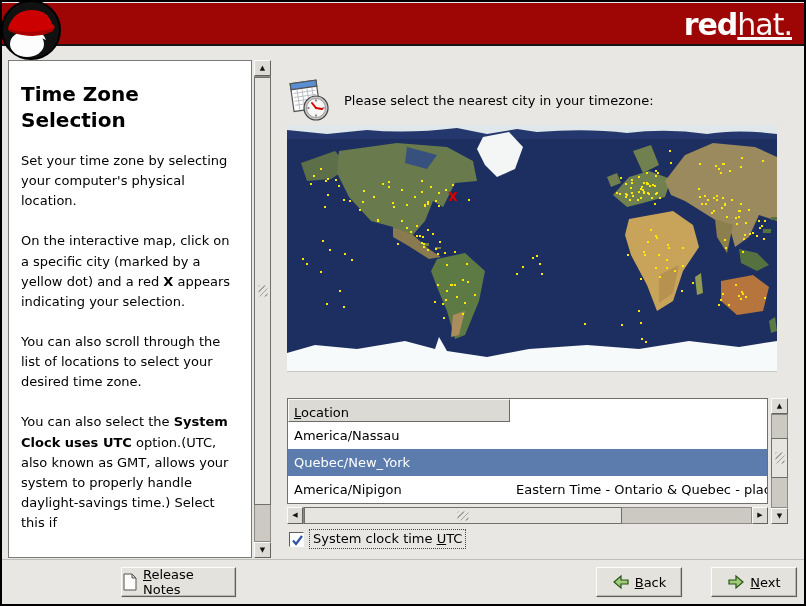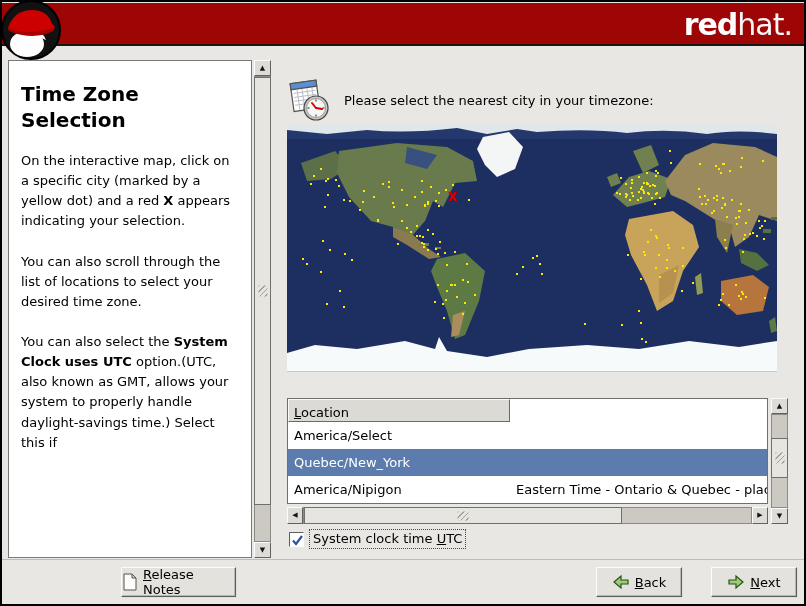--- a/index.html
+++ b/index.html
@@ -7,21 +7,21 @@
     position:relative;width:806px;height:606px;box-sizing:border-box;
     border:2px solid #000;background:#e8e7e3;overflow:hidden;
     font-family:"DejaVu Sans","Liberation Sans",sans-serif;color:#000;
   }
   
   .header{position:absolute;left:0;top:0;width:100%;height:44px;
     background:#9e0606;border-top:1px solid #e8e8e8;border-bottom:2px solid #161616;box-sizing:border-box;}
   .logo{position:absolute;left:-2px;top:-2px;width:66px;height:62px;z-index:5;}
   .wordmark{position:absolute;right:12px;top:4px;z-index:4;color:#fff;font-size:30px;letter-spacing:-1px;line-height:38px;}
   .wordmark .wm-bold{font-weight:bold;}
-  .wordmark .wm-light{font-weight:normal;opacity:.96;}
+  .wordmark .wm-light{font-weight:normal;opacity:.96;text-decoration:underline;}
   
   .help-panel{position:absolute;left:6px;top:58px;width:244px;height:498px;background:#fff;
     border:1px solid #7a7a78;box-sizing:border-box;overflow:hidden;padding:12px 12px 0 12px;}
   .help-title{font-size:20px;font-weight:bold;line-height:1.3;margin:8px 0 18px 0;}
   .help-p{font-size:13px;line-height:1.55;margin:0 0 20px 0;}
   .help-b{font-weight:bold;}
   
   .vsb{position:absolute;width:17px;}
   .sb-btn{position:absolute;left:0;width:17px;height:16px;background:#dedcd6;
     border:1px solid;border-color:#fbfbfb #62625e #62625e #fbfbfb;box-sizing:border-box;
@@ -85,20 +85,21 @@
     <path d="M14,40 Q20,30 33,31 Q44,32 46,40 Q38,36 27,37 Q18,38 14,40 Z" fill="#fdfdfd"></path>
     <path d="M8,28 Q14,10 32,10 Q48,10 52,24 Q56,26 54,29 Q44,36 28,34 Q12,32 8,28 Z" fill="#cc0000"></path>
     <path d="M8,28 Q26,36 54,28 L53,31 Q40,38 22,35 Q12,33 8,30 Z" fill="#a80000"></path>
   </svg>
   <div class="wordmark">
     <span class="wm-bold">red</span><span class="wm-light">hat.</span>
   </div>
 
   <div class="help-panel">
     <div class="help-title">Time Zone Selection</div>
+    <p class="help-p"><span>Set your time zone by selecting your computer's physical location.</span></p>
     <p class="help-p"><span>On the interactive map, click on a specific city (marked by a yellow dot) and a red </span><span class="help-b">X</span><span> appears indicating your selection.</span></p>
     <p class="help-p"><span>You can also scroll through the list of locations to select your desired time zone.</span></p>
     <p class="help-p"><span>You can also select the </span><span class="help-b">System Clock uses UTC</span><span> option.(UTC, also known as GMT, allows your system to properly handle daylight-savings time.) Select this if</span></p>
   </div>
 
   <div class="vsb" style="left:252px;top:58px;height:498px;">
     <div class="sb-btn" style="top:0;">
         <span>▲</span>
       </div>
     <div class="sb-track" style="top:16px;height:466px;"></div>
@@ -403,21 +404,21 @@
       </div>
     <div class="map-marker" id="map-marker" style="left: 166px; top: 72px;">X</div>
   </div>
 
   <div class="tz-table">
     <div class="tz-head">
       <div class="th c1"><span class="mn">L</span><span>ocation</span></div>
     </div>
     <div id="tz-rows">
         <div class="t-row">
-          <div class="td c1">America/Select</div>
+          <div class="td c1">America/Nassau</div>
           <div class="td c2"></div>
         </div>
         <div class="t-row selected">
           <div class="td c1">Quebec/New_York</div>
         </div>
         <div class="t-row">
           <div class="td c1">America/Nipigon</div>
           <div class="td c2">Eastern Time - Ontario &amp; Quebec - places th</div>
         </div>
       </div>

